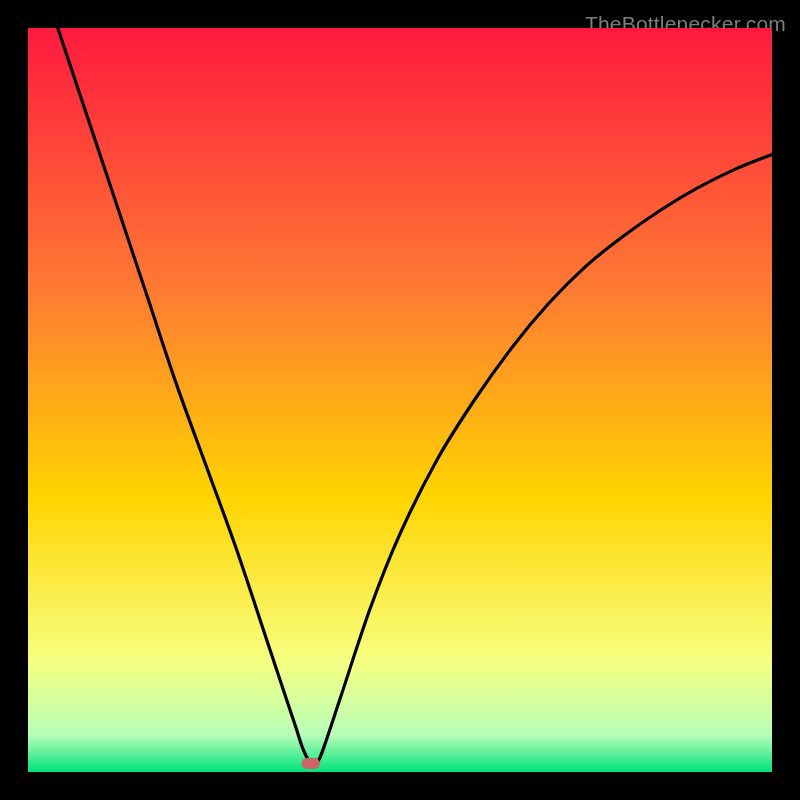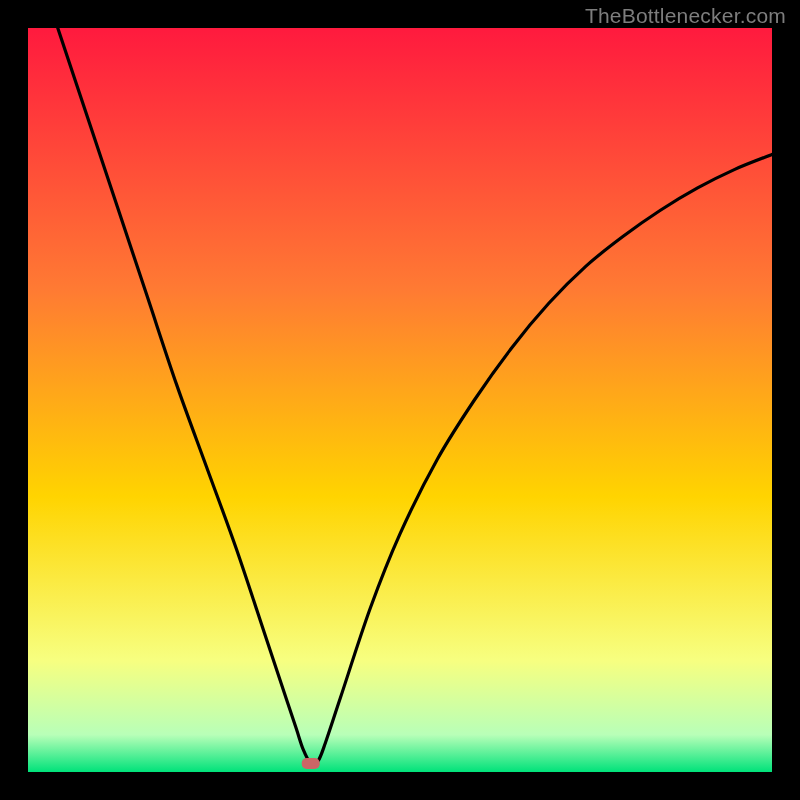--- a/index.html
+++ b/index.html
@@ -1,19 +1,19 @@
 <!DOCTYPE html>
 <html><head>
 <meta charset="utf-8">
 <style>
   html, body { margin: 0; padding: 0; }
   body { width: 800px; height: 800px; background: #000; position: relative; font-family: Arial, Helvetica, sans-serif; }
   .frame { position: absolute; left: 28px; top: 28px; width: 744px; height: 744px; background: #000; }
   .plot { position: absolute; left: 0; top: 0; width: 744px; height: 744px; }
-  .watermark { position: absolute; top: 4px; right: 14px; color: #7d7d7d; font-size: 21px; letter-spacing: 0.2px; }
+  .watermark { position: absolute; top: 12px; right: 14px; color: #7d7d7d; font-size: 21px; letter-spacing: 0.2px; }
 </style>
 </head>
 <body>
 
 <div class="watermark">TheBottlenecker.com</div>
 
 <div class="frame">
   <svg class="plot" viewBox="0 0 744 744">
     <defs>
       <linearGradient id="bg" x1="0" y1="0" x2="0" y2="1">

